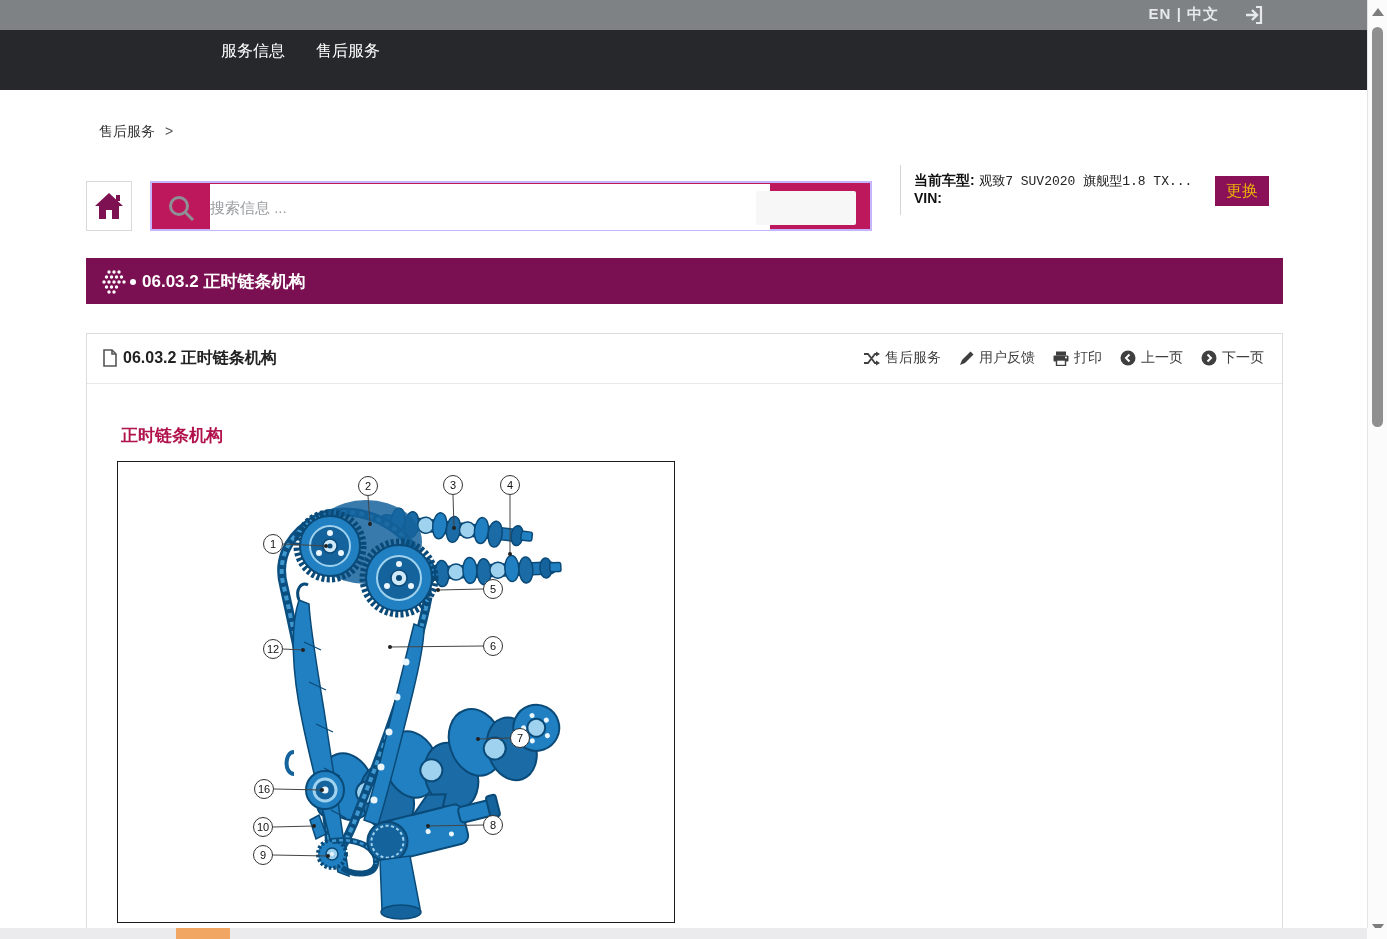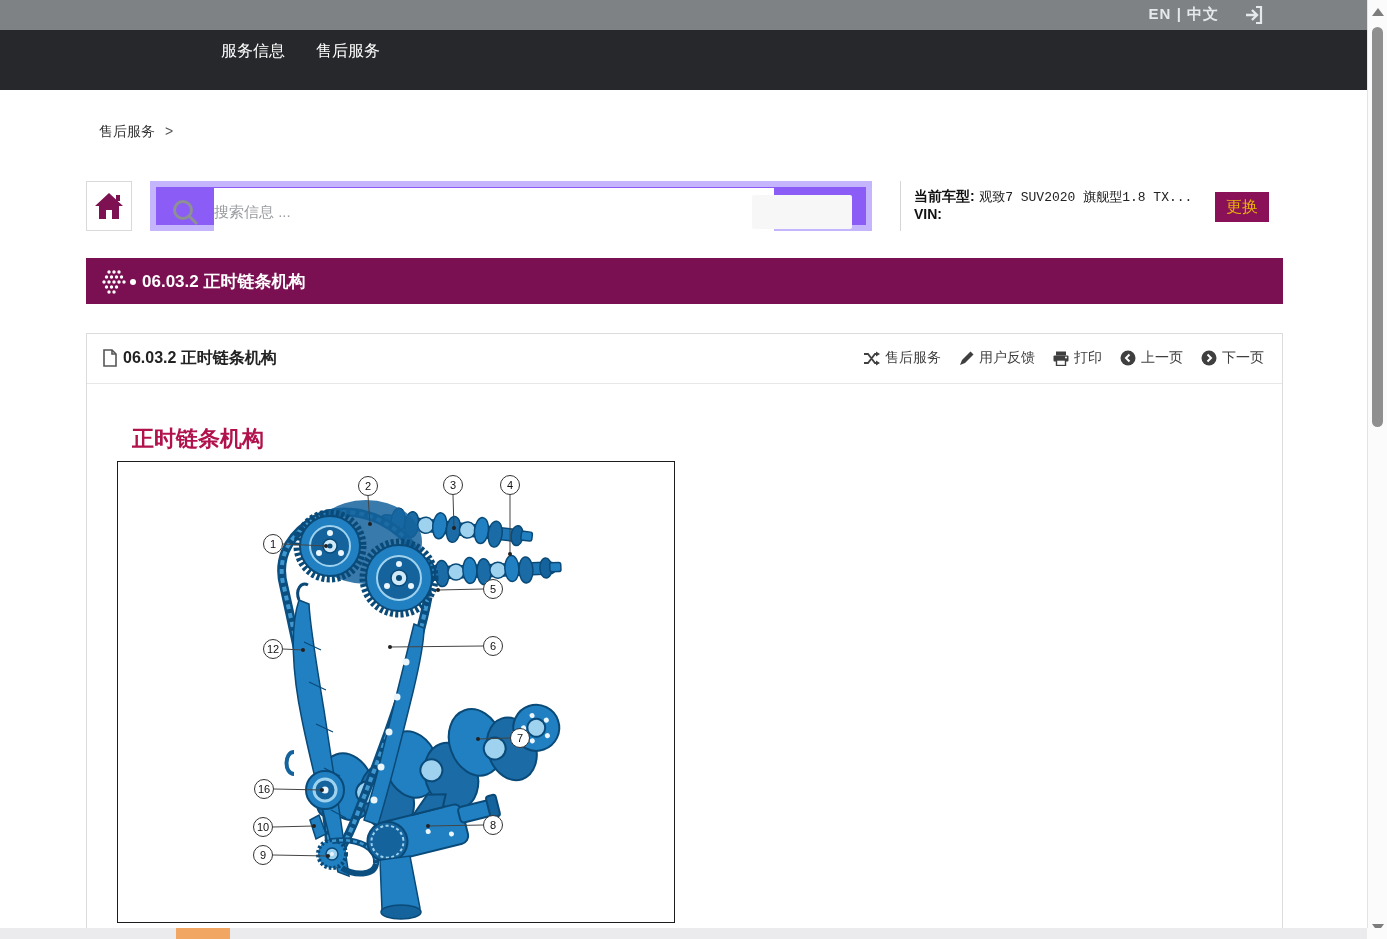--- a/index.html
+++ b/index.html
@@ -22,28 +22,28 @@
   .logo-emblem { margin-top:9px; }
   .logo-name { color:#e8e8ea; font-size:13px; font-weight:bold; letter-spacing:3px; margin-top:1px; }
   .logo-sub { color:#e8e8ea; font-size:11px; letter-spacing:2px; margin-top:3px; }
 
   
   .breadcrumb { position:absolute; left:87px; top:123px; font-size:14px; color:#333;margin-left:12px; }
   .breadcrumb .sep { margin-left:6px; color:#555; }
 
   
   .home-btn { position:absolute; left:86px; top:181px; width:46px; height:50px; background:#fff; border:1px solid #d9d9d9; display:flex; align-items:center; justify-content:center; cursor:pointer; }
-  .search-box { position:absolute; left:150px; top:181px; width:722px; height:50px; background:#8b5cf6; border:6px solid #c4b5fd; }
+  .search-box { position:absolute; left:150px; top:181px; width:722px; height:50px; background:#be185d; border:2px solid #c4b5fd; }
   .search-ico { position:absolute; left:15px; top:11px; }
   .search-input { position:absolute; left:58px; top:1px; width:560px; height:46px; border:none; outline:none; font-size:15px; color:#444; font-family:"Liberation Sans", sans-serif; }
   .search-input::placeholder { color:#9a9da1; }
   .search-ghost-btn { position:absolute; right:14px; top:8px; width:100px; height:34px; background:#f7f7f7; border-radius:2px; cursor:pointer; }
 
   
-  .vehicle { position:absolute; left:900px; top:181px; width:383px; height:50px; border-left:1px solid #d5d5d5; background:#fff; }
+  .vehicle { position:absolute; left:900px; top:165px; width:383px; height:50px; border-left:1px solid #d5d5d5; background:#fff; }
   .veh-line1 { position:absolute; left:13px; top:6px; white-space:nowrap; }
   .veh-line2 { position:absolute; left:13px; top:24px; }
   .veh-label { font-size:14px; font-weight:bold; color:#111; }
   .veh-value { font-size:13px; color:#222; font-family:"Liberation Mono", monospace; }
   .change-btn { position:absolute; right:14px; top:11px; width:54px; height:30px; background:#8a1058; color:#eab308; font-size:16px; border:none; cursor:pointer; font-family:"Liberation Sans", sans-serif; }
 
   
   .section-bar { position:absolute; left:86px; top:258px; width:1197px; height:46px; background:#7a0f51; }
   .section-bar .dots { position:absolute; left:14px; top:10px; }
   .section-bar .title { position:absolute; left:56px; top:12px; color:#fff; font-size:17px; font-weight:bold; }
@@ -51,21 +51,21 @@
   
   .card { position:absolute; left:86px; top:333px; width:1197px; height:620px; background:#fff; border:1px solid #dcdcdc; }
   .card-header { position:relative; height:50px; border-bottom:1px solid #e8e8e8; }
   .card-title { position:absolute; left:16px; top:14px; font-size:16px; font-weight:bold; color:#222; }
   .doc-ico { position:absolute; left:16px; top:15px; }
   .card-title-text { margin-left:20px; }
   .toolbar { position:absolute; right:18px; top:15px; display:flex; gap:18px; }
   .tool { display:flex; align-items:center; gap:5px; color:#3f3f3f; font-size:14px; cursor:pointer; white-space:nowrap; }
   .tool svg { display:block; }
 
-  .content-heading { position:absolute; left:45px; top:90px; font-size:22px; font-weight:bold; color:#b1124c; }
+  .content-heading { position:absolute; left:34px; top:90px; font-size:17px; font-weight:bold; color:#b1124c; }
 
   
   .figure { position:absolute; left:30px; top:127px; width:558px; height:462px; border:1px solid #1c1c1c; background:#fff; }
   .callout { position:absolute; width:20px; height:20px; border:1px solid #333; border-radius:50%; background:#fff; color:#111;
              font-size:11px; line-height:18px; text-align:center; z-index:3; }
 
   
   .vscroll { position:absolute; right:0; top:0; width:20px; height:939px; background:#fbfbfb; border-left:1px solid #e4e4e4; z-index:20; }
   .vscroll .up { position:absolute; left:4px; top:8px; width:0; height:0; border-left:6px solid transparent; border-right:6px solid transparent; border-bottom:8px solid #7d7d7d; }
   .vscroll .down { position:absolute; left:4px; bottom:7px; width:0; height:0; border-left:6px solid transparent; border-right:6px solid transparent; border-top:8px solid #7d7d7d; }

